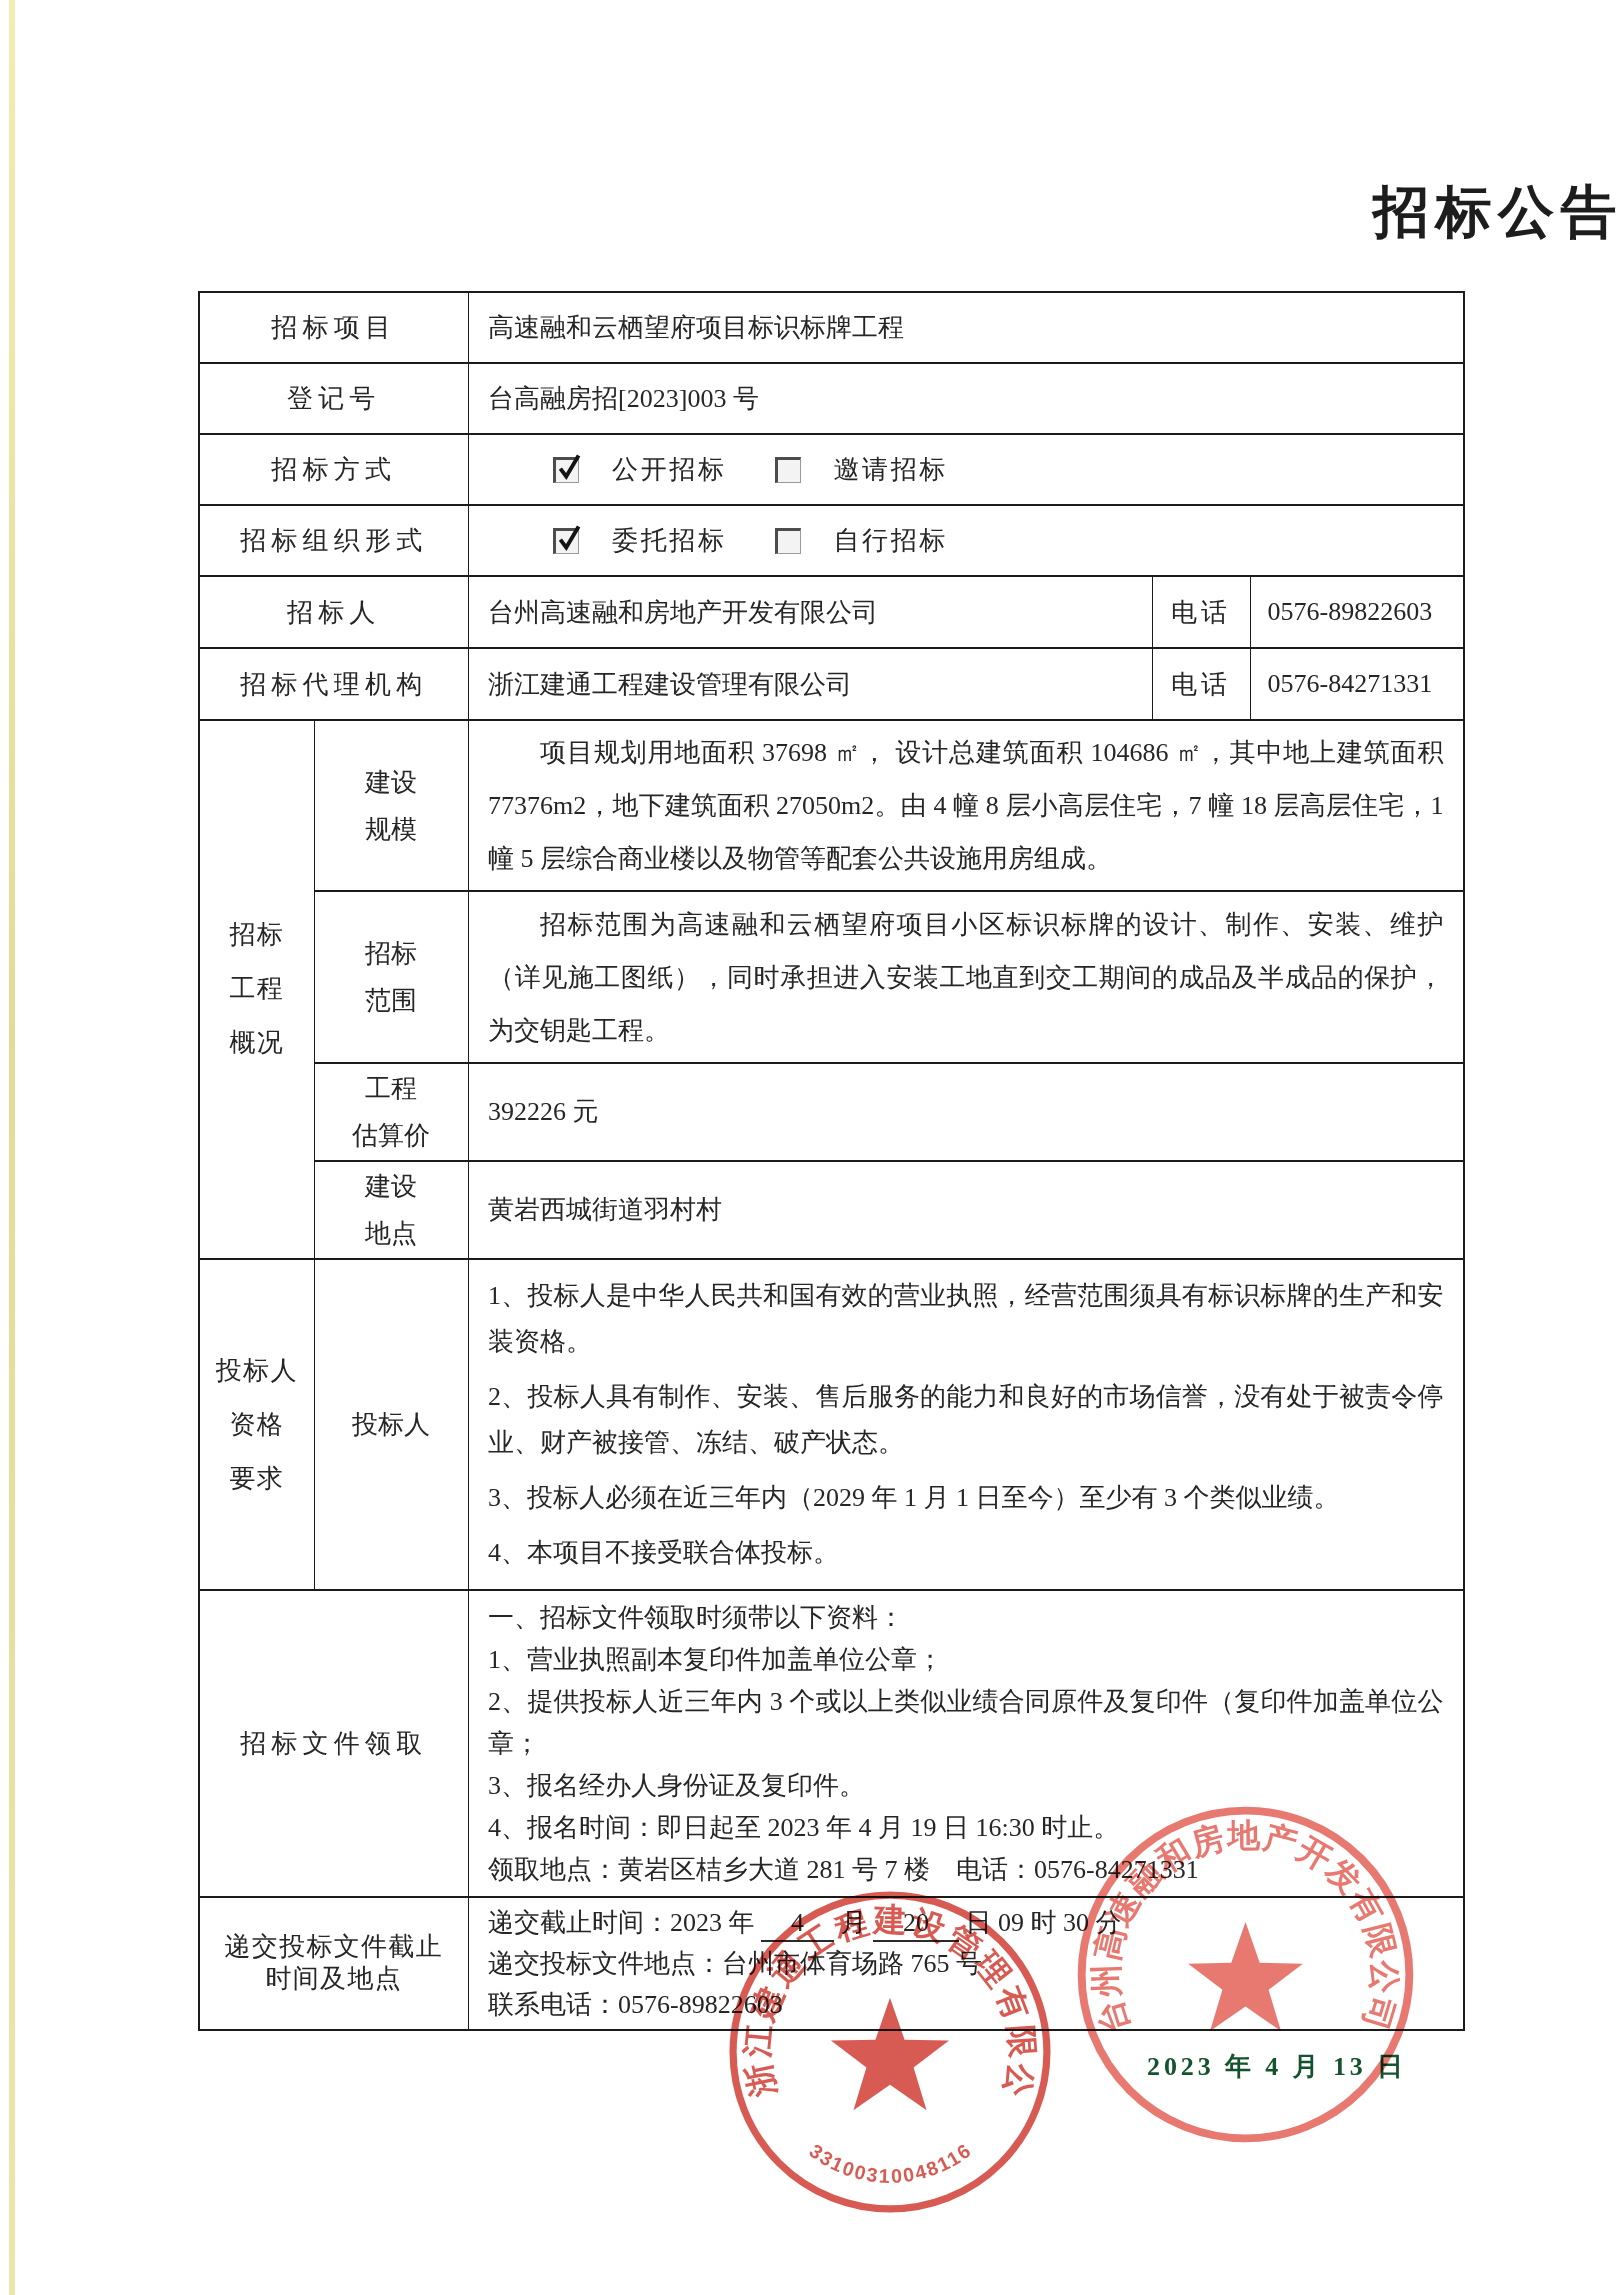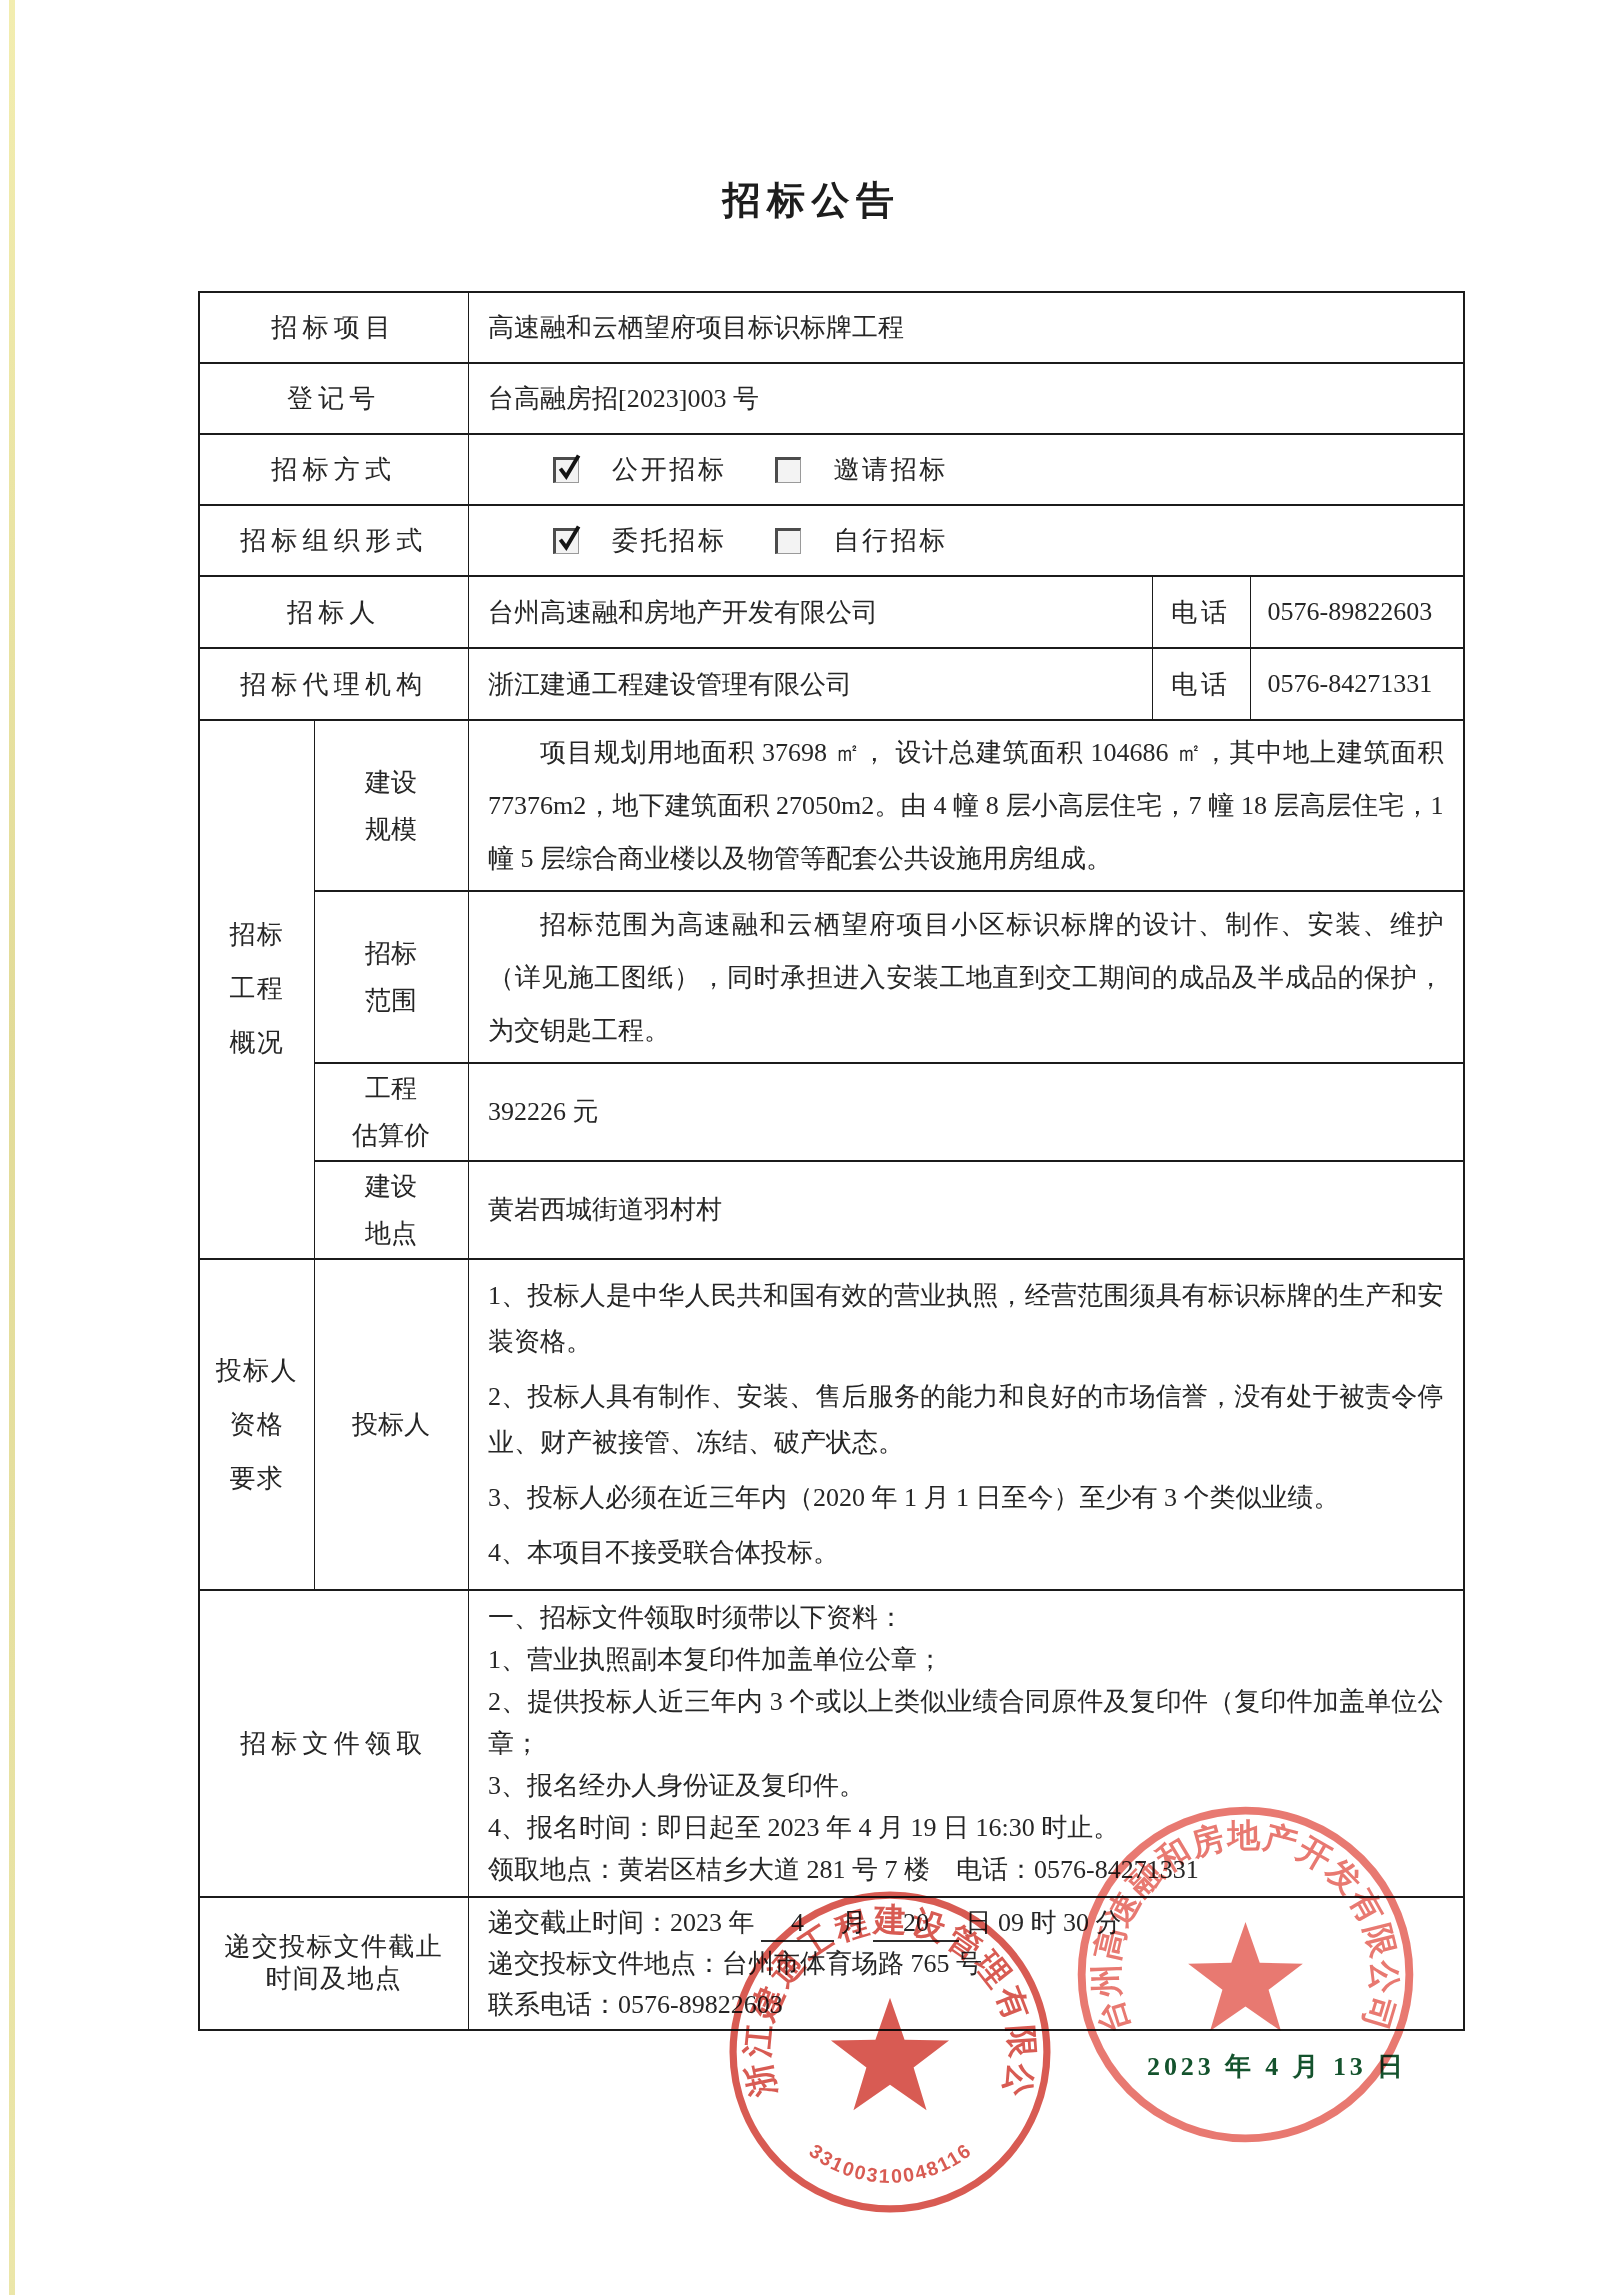--- a/index.html
+++ b/index.html
@@ -6,23 +6,23 @@
   .page{
     position:relative;width:1623px;height:2295px;background:#ffffff;overflow:hidden;
     font-family:"Liberation Serif","DejaVu Serif",serif;color:#242424;
   }
   .scan-edge{
     position:absolute;left:9.2px;top:0;width:5.9px;height:100%;
     background:linear-gradient(180deg,#f0eaa2 0%,#ddd586 45%,#e8e29a 100%);
     opacity:.85;
   }
   .title{
-    position:absolute;left:0;top:175px;width:100%;margin:0;text-align:center;
+    position:absolute;left:0;top:175px;width:100%;margin:0;text-align:right;
     font-family:"Liberation Sans","DejaVu Sans",sans-serif;
-    font-size:38px;font-weight:bold;letter-spacing:6.5px;color:#1d1d1d;
+    font-size:56px;font-weight:bold;letter-spacing:6.5px;color:#1d1d1d;
   }
   table.doc{
     position:absolute;left:198px;top:291px;width:1265px;
     border-collapse:collapse;table-layout:fixed;
     border:2.6px solid #1b1b1b;
   }
   table.doc td{
     border:1.3px solid #1b1b1b;border-top-width:2.6px;border-bottom-width:2.6px;
     vertical-align:middle;font-size:26px;color:#262626;
   }
@@ -157,21 +157,21 @@
         <td colspan="3" class="val">黄岩西城街道羽村村</td>
       </tr>
       <tr style="height:308px">
         <td class="vlabel">投标人
 资格
 要求</td>
         <td class="sublabel">投标人</td>
         <td colspan="3" class="qual">
           <p>1、投标人是中华人民共和国有效的营业执照，经营范围须具有标识标牌的生产和安装资格。</p>
           <p>2、投标人具有制作、安装、售后服务的能力和良好的市场信誉，没有处于被责令停业、财产被接管、冻结、破产状态。</p>
-          <p>3、投标人必须在近三年内（2020 年 1 月 1 日至今）至少有 3 个类似业绩。</p>
+          <p>3、投标人必须在近三年内（2029 年 1 月 1 日至今）至少有 3 个类似业绩。</p>
           <p>4、本项目不接受联合体投标。</p>
         </td>
       </tr>
       <tr style="height:298px">
         <td colspan="2" class="lbl">招标文件领取</td>
         <td colspan="3" class="collect">
           <div class="cline">一、招标文件领取时须带以下资料：</div>
           <div class="cline">1、营业执照副本复印件加盖单位公章；</div>
           <div class="cline">2、提供投标人近三年内 3 个或以上类似业绩合同原件及复印件（复印件加盖单位公章；</div>
           <div class="cline">3、报名经办人身份证及复印件。</div>

